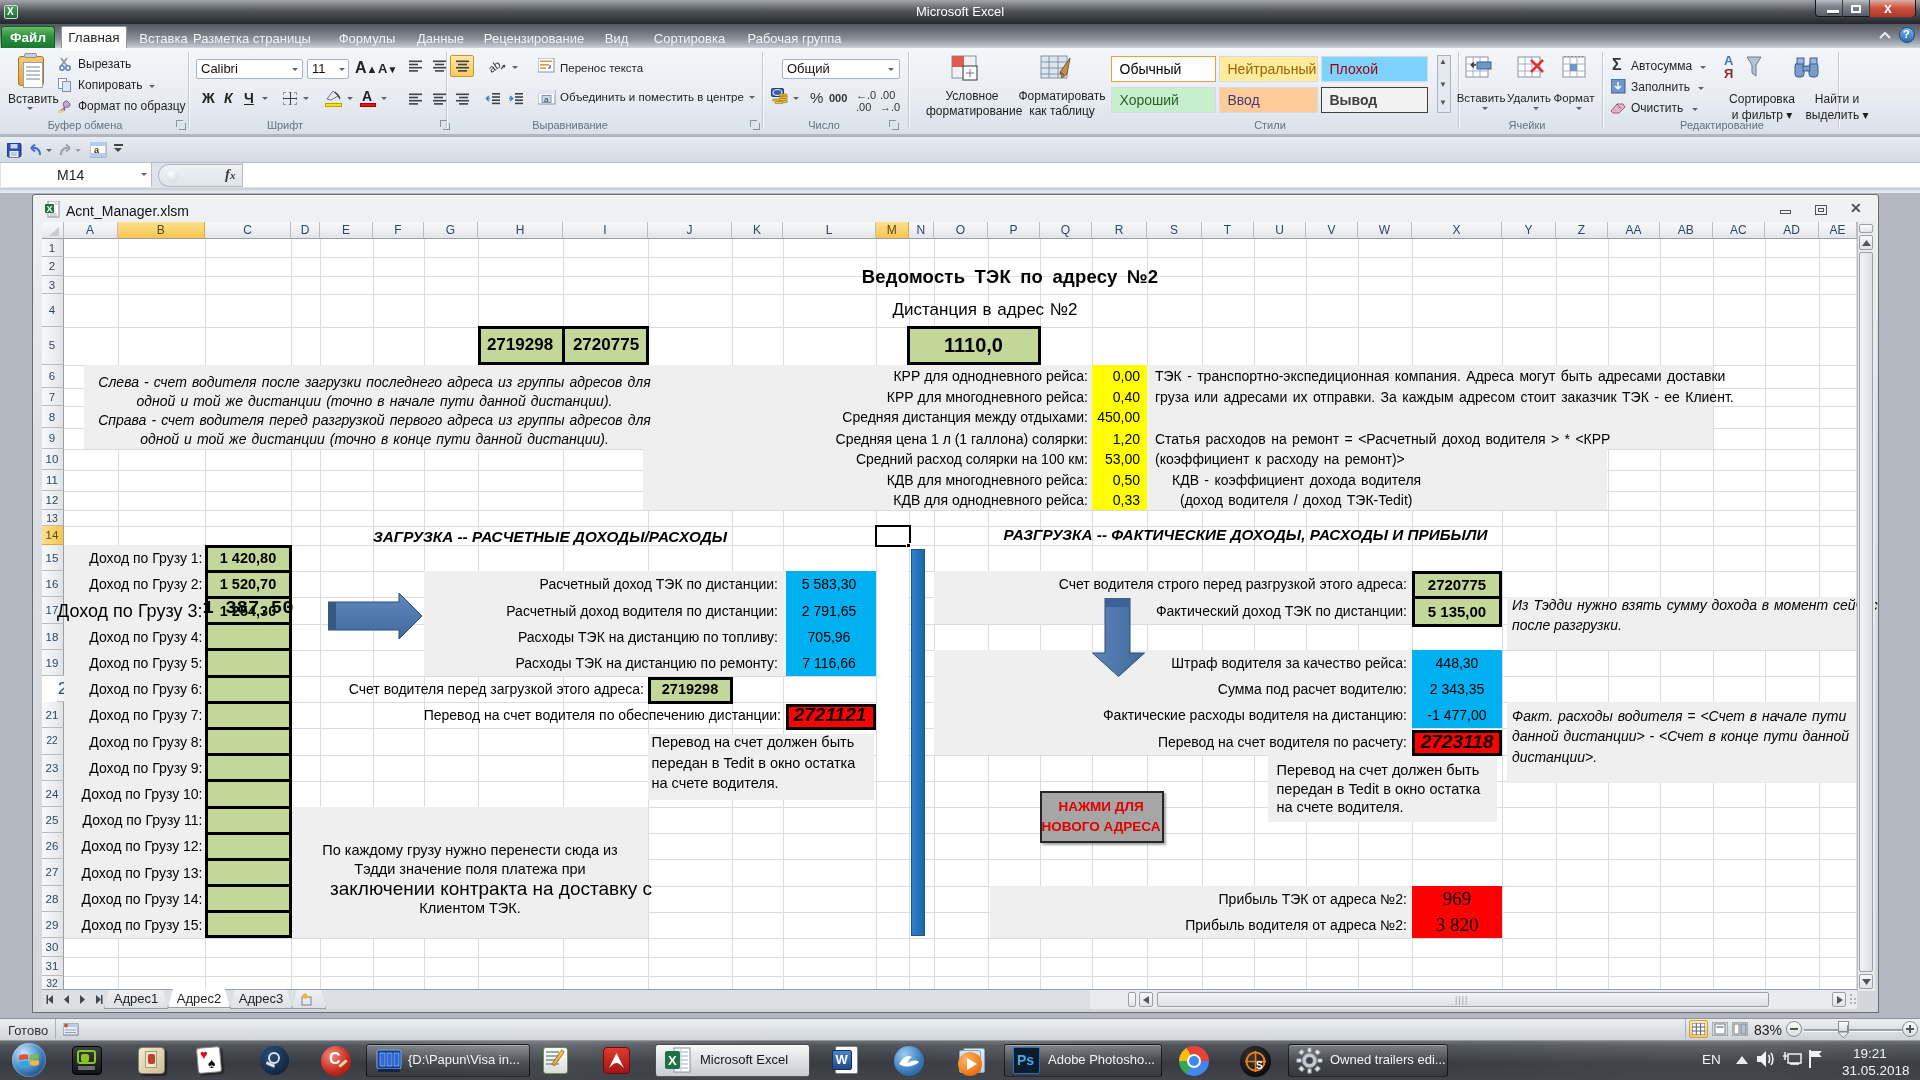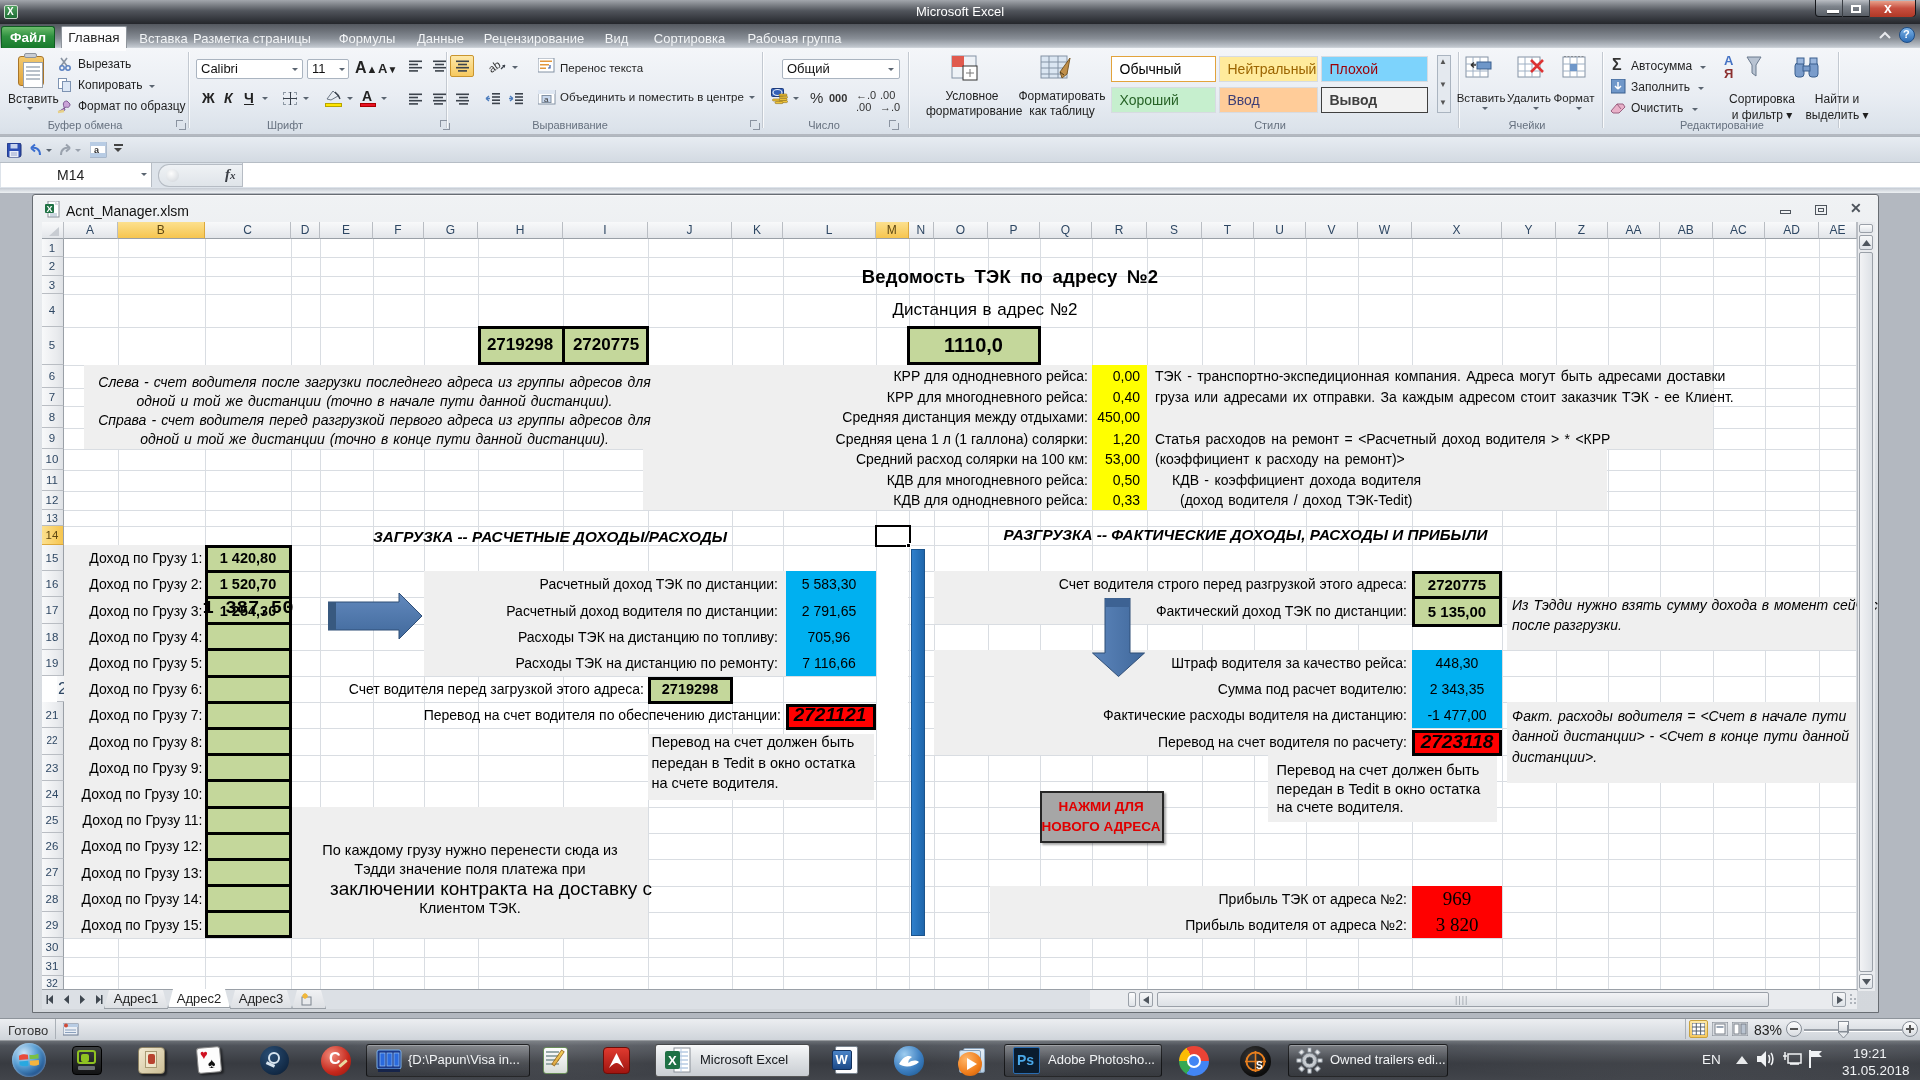--- a/index.html
+++ b/index.html
@@ -522,21 +522,21 @@
 <div class="st" style="left:1155.0px;transform:translate(0,-50%);top:376.2px;font-size:14.0px;word-spacing:1.5px">ТЭК - транспортно-экспедиционная  компания.  Адреса  могут  быть  адресами  доставки</div>
 <div class="st" style="left:1155.0px;transform:translate(0,-50%);top:397.0px;font-size:14.0px;word-spacing:1.5px">груза или адресами  их отправки.  За каждым  адресом  стоит  заказчик  ТЭК  -  ее  Клиент.</div>
 <div class="st" style="left:1155.0px;transform:translate(0,-50%);top:438.5px;font-size:14.0px;word-spacing:1.5px">Статья  расходов  на  ремонт = &lt;Расчетный  доход  водителя &gt; * &lt;КРР</div>
 <div class="st" style="left:1155.0px;transform:translate(0,-50%);top:459.2px;font-size:14.0px;word-spacing:1.5px">(коэффициент  к  расходу  на  ремонт)&gt;</div>
 <div class="st" style="left:1172.0px;transform:translate(0,-50%);top:480.0px;font-size:14.0px;word-spacing:1.5px">КДВ - коэффициент  дохода  водителя</div>
 <div class="st" style="left:1180.0px;transform:translate(0,-50%);top:500.0px;font-size:14.0px;word-spacing:1.5px">(доход  водителя  /  доход  ТЭК-Tedit)</div>
 <div class="st sb i" style="left:550.0px;transform:translate(-50%,-50%);top:536.5px;font-size:15.3px;">ЗАГРУЗКА -- РАСЧЕТНЫЕ ДОХОДЫ/РАСХОДЫ</div>
 <div class="st sb i" style="left:1245.5px;transform:translate(-50%,-50%);top:534.5px;font-size:15.3px;">РАЗГРУЗКА -- ФАКТИЧЕСКИЕ ДОХОДЫ, РАСХОДЫ И ПРИБЫЛИ</div>
 <div class="st" style="left:202.5px;transform:translate(-100%,-50%);top:558.1px;font-size:14.0px;">Доход по Грузу 1:</div>
 <div class="st" style="left:202.5px;transform:translate(-100%,-50%);top:584.3px;font-size:14.0px;">Доход по Грузу 2:</div>
-<div class="st" style="left:202.5px;transform:translate(-100%,-50%);top:610.5px;font-size:14.0px;">Доход по Грузу 3:</div>
+<div class="st" style="left:202.5px;transform:translate(-100%,-50%);top:610.5px;font-size:18px;">Доход по Грузу 3:</div>
 <div class="st" style="left:202.5px;transform:translate(-100%,-50%);top:636.7px;font-size:14.0px;">Доход по Грузу 4:</div>
 <div class="st" style="left:202.5px;transform:translate(-100%,-50%);top:662.9px;font-size:14.0px;">Доход по Грузу 5:</div>
 <div class="st" style="left:202.5px;transform:translate(-100%,-50%);top:689.1px;font-size:14.0px;">Доход по Грузу 6:</div>
 <div class="st" style="left:202.5px;transform:translate(-100%,-50%);top:715.3px;font-size:14.0px;">Доход по Грузу 7:</div>
 <div class="st" style="left:202.5px;transform:translate(-100%,-50%);top:741.5px;font-size:14.0px;">Доход по Грузу 8:</div>
 <div class="st" style="left:202.5px;transform:translate(-100%,-50%);top:767.7px;font-size:14.0px;">Доход по Грузу 9:</div>
 <div class="st" style="left:202.5px;transform:translate(-100%,-50%);top:793.9px;font-size:14.0px;">Доход по Грузу 10:</div>
 <div class="st" style="left:202.5px;transform:translate(-100%,-50%);top:820.1px;font-size:14.0px;">Доход по Грузу 11:</div>
 <div class="st" style="left:202.5px;transform:translate(-100%,-50%);top:846.3px;font-size:14.0px;">Доход по Грузу 12:</div>
 <div class="st" style="left:202.5px;transform:translate(-100%,-50%);top:872.5px;font-size:14.0px;">Доход по Грузу 13:</div>

